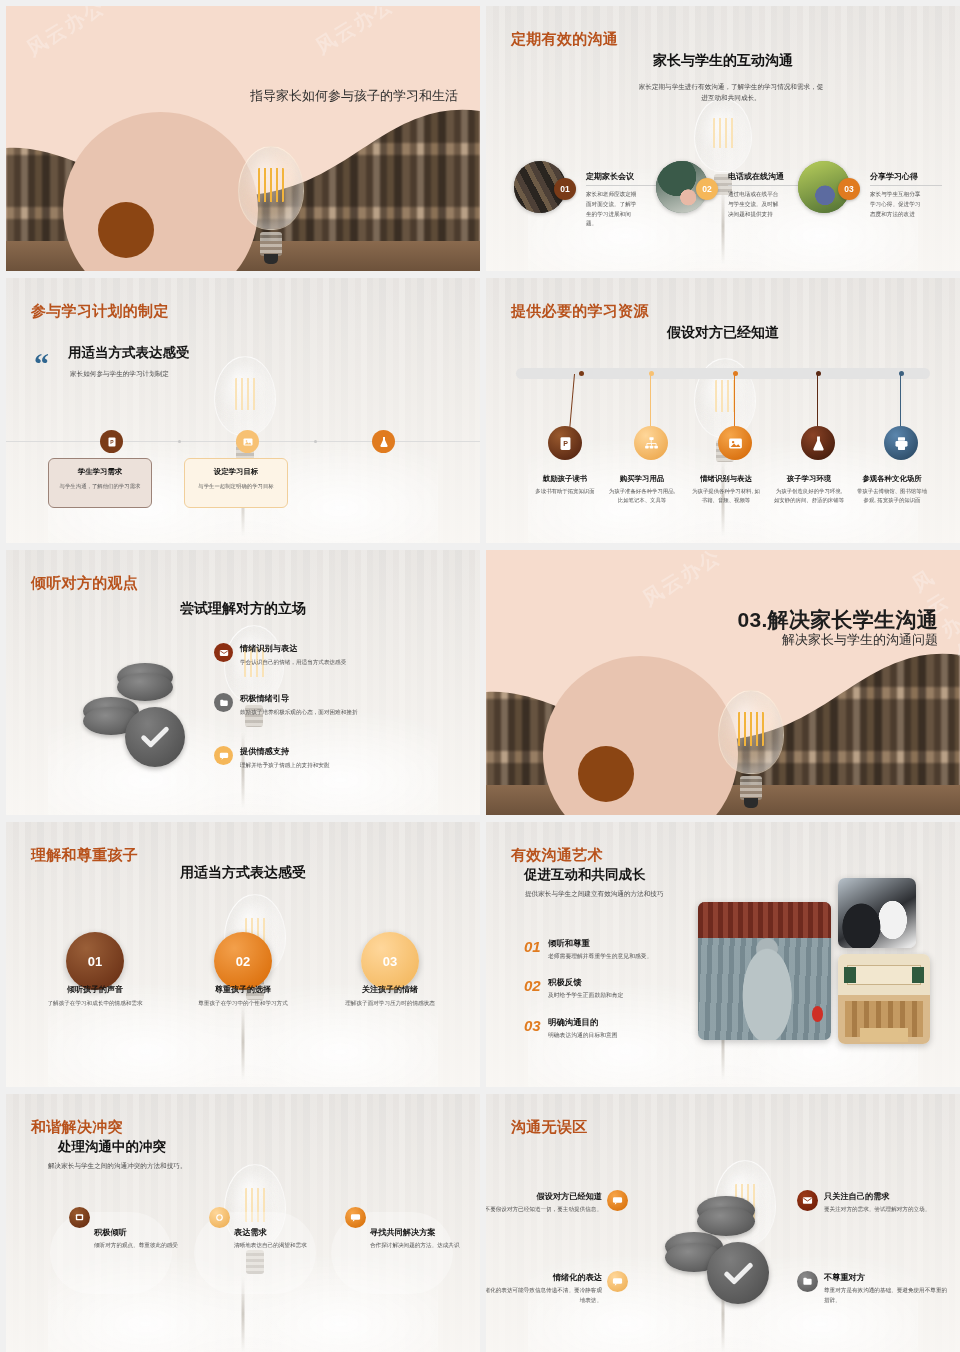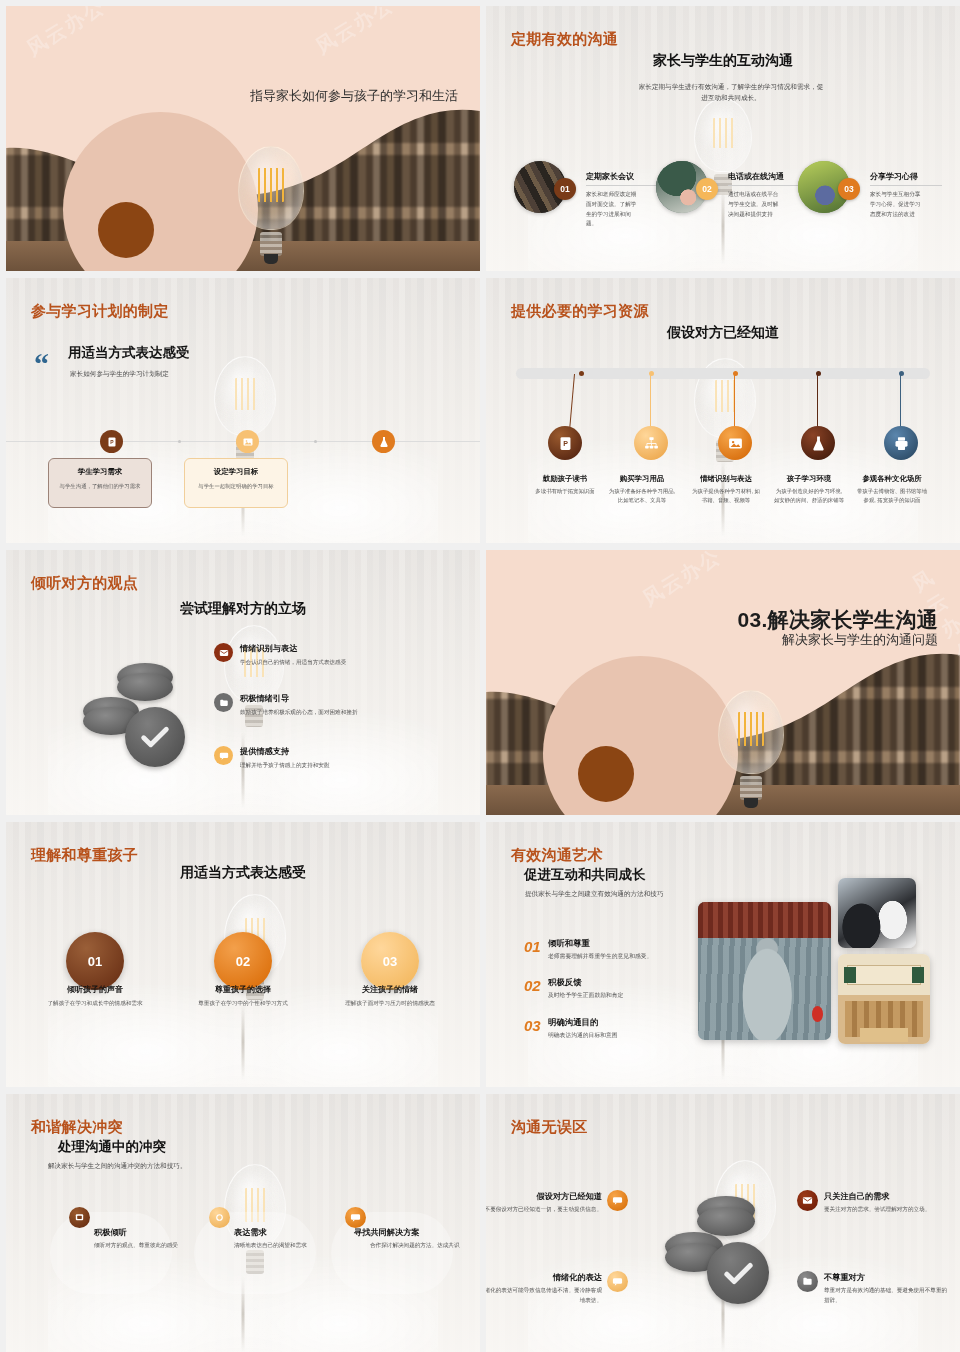--- a/index.html
+++ b/index.html
@@ -610,21 +610,21 @@
     <div class="s9-h" style="left:228px;top:133px">表达需求</div>
     <div class="s9-p" style="left:228px;top:146px">清晰地表达自己的渴望和需求</div>
 
     <div class="s9-blob" style="left:325px;top:118px"></div>
     <div class="s9-ic ic" style="left:339px;top:113px;background:radial-gradient(circle at 35% 28%,#f7a54a,#db750f 80%)">
       <svg width="11" height="11" viewBox="0 0 24 24" fill="#fff">
           <rect x="2" y="5" width="20" height="12" rx="3"></rect>
           <path d="M7 17l-1 4 5-4z"></path>
         </svg>
     </div>
-    <div class="s9-h" style="left:348px;top:133px">寻找共同解决方案</div>
+    <div class="s9-h" style="left:364px;top:133px">寻找共同解决方案</div>
     <div class="s9-p" style="left:364px;top:146px">合作探讨解决问题的方法。达成共识</div>
   </div>
 
   <div class="slide">
     <div class="bg-lib"></div>
     <div class="book"></div>
     <div class="bulb" style="left:228px;top:66px;width:62px;height:128px">
       <div class="glass" style="width:62px;height:86px"></div>
       <div class="fil" style="left:21px;top:24px;width:22px;height:36px"></div>
       <div class="base" style="left:22px;top:88px;width:18px;height:24px"></div>

